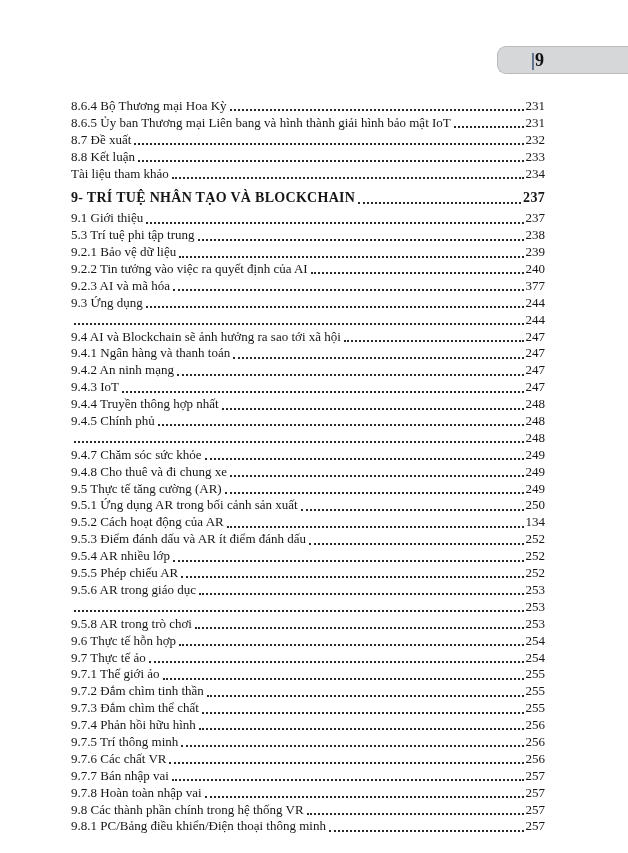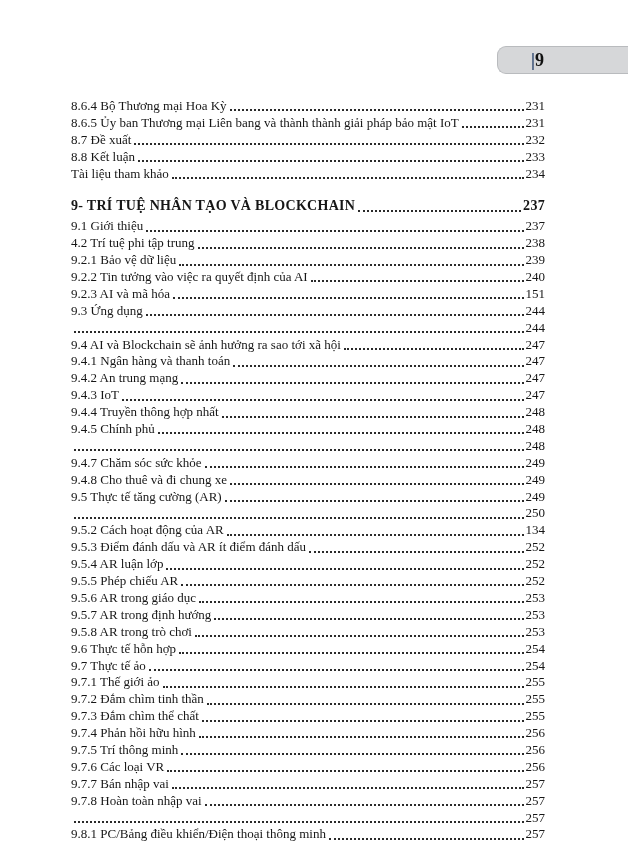--- a/index.html
+++ b/index.html
@@ -48,21 +48,21 @@
   .toc-row {
     display: flex;
     align-items: stretch;
     height: 16.9px;
     line-height: 16.9px;
     font-size: 13px;
     white-space: nowrap;
     font-family: Liberation Serif, serif;
   }
   .toc-row.chapter {
-    margin-top: 16px;
+    margin-top: 8px;
     margin-bottom: 3px;
     font-weight: bold;
     font-size: 14px;
     letter-spacing: 0.3px;
   }
   .toc-label { flex: 0 0 auto; }
   .leader {
     flex: 1 1 auto;
     border-bottom: 2px dotted #2a2a2a;
     margin: 0 2px 3.5px 3px;
@@ -81,21 +81,21 @@
   </div>
 
   <div class="toc" id="toc">
   <div class="toc-row">
     <span class="toc-label">8.6.4 Bộ Thương mại Hoa Kỳ</span>
     <span class="leader"></span>
     <span class="toc-page">231</span>
   </div>
 
   <div class="toc-row">
-    <span class="toc-label">8.6.5 Ủy ban Thương mại Liên bang và thành thành giải pháp bảo mật IoT</span>
+    <span class="toc-label">8.6.5 Ủy ban Thương mại Liên bang và hình thành giải hình bảo mật IoT</span>
     <span class="leader"></span>
     <span class="toc-page">231</span>
   </div>
 
   <div class="toc-row">
     <span class="toc-label">8.7 Đề xuất</span>
     <span class="leader"></span>
     <span class="toc-page">232</span>
   </div>
 
@@ -117,41 +117,41 @@
     <span class="toc-page">237</span>
   </div>
 
   <div class="toc-row">
     <span class="toc-label">9.1 Giới thiệu</span>
     <span class="leader"></span>
     <span class="toc-page">237</span>
   </div>
 
   <div class="toc-row">
-    <span class="toc-label">4.2 Trí tuệ phi tập trung</span>
+    <span class="toc-label">5.3 Trí tuệ phi tập trung</span>
     <span class="leader"></span>
     <span class="toc-page">238</span>
   </div>
 
   <div class="toc-row">
     <span class="toc-label">9.2.1 Bảo vệ dữ liệu</span>
     <span class="leader"></span>
     <span class="toc-page">239</span>
   </div>
 
   <div class="toc-row">
     <span class="toc-label">9.2.2 Tin tưởng vào việc ra quyết định của AI</span>
     <span class="leader"></span>
     <span class="toc-page">240</span>
   </div>
 
   <div class="toc-row">
     <span class="toc-label">9.2.3 AI và mã hóa</span>
     <span class="leader"></span>
-    <span class="toc-page">151</span>
+    <span class="toc-page">377</span>
   </div>
 
   <div class="toc-row">
     <span class="toc-label">9.3 Ứng dụng</span>
     <span class="leader"></span>
     <span class="toc-page">244</span>
   </div>
 
   <div class="toc-row">
     <span class="leader"></span>
@@ -165,21 +165,21 @@
     <span class="toc-page">247</span>
   </div>
 
   <div class="toc-row">
     <span class="toc-label">9.4.1 Ngân hàng và thanh toán</span>
     <span class="leader"></span>
     <span class="toc-page">247</span>
   </div>
 
   <div class="toc-row">
-    <span class="toc-label">9.4.2 An trung mạng</span>
+    <span class="toc-label">9.4.2 An ninh mạng</span>
     <span class="leader"></span>
     <span class="toc-page">247</span>
   </div>
 
   <div class="toc-row">
     <span class="toc-label">9.4.3 IoT</span>
     <span class="leader"></span>
     <span class="toc-page">247</span>
   </div>
 
@@ -212,56 +212,56 @@
     <span class="toc-page">249</span>
   </div>
 
   <div class="toc-row">
     <span class="toc-label">9.5 Thực tế tăng cường (AR)</span>
     <span class="leader"></span>
     <span class="toc-page">249</span>
   </div>
 
   <div class="toc-row">
+    <span class="toc-label">9.5.1 Ứng dụng AR trong bối cảnh sản xuất</span>
     <span class="leader"></span>
     <span class="toc-page">250</span>
   </div>
 
   <div class="toc-row">
     <span class="toc-label">9.5.2 Cách hoạt động của AR</span>
     <span class="leader"></span>
     <span class="toc-page">134</span>
   </div>
 
   <div class="toc-row">
     <span class="toc-label">9.5.3 Điểm đánh dấu và AR ít điểm đánh dấu</span>
     <span class="leader"></span>
     <span class="toc-page">252</span>
   </div>
 
   <div class="toc-row">
-    <span class="toc-label">9.5.4 AR luận lớp</span>
+    <span class="toc-label">9.5.4 AR nhiều lớp</span>
     <span class="leader"></span>
     <span class="toc-page">252</span>
   </div>
 
   <div class="toc-row">
     <span class="toc-label">9.5.5 Phép chiếu AR</span>
     <span class="leader"></span>
     <span class="toc-page">252</span>
   </div>
 
   <div class="toc-row">
     <span class="toc-label">9.5.6 AR trong giáo dục</span>
     <span class="leader"></span>
     <span class="toc-page">253</span>
   </div>
 
   <div class="toc-row">
-    <span class="toc-label">9.5.7 AR trong định hướng</span>
     <span class="leader"></span>
     <span class="toc-page">253</span>
   </div>
 
   <div class="toc-row">
     <span class="toc-label">9.5.8 AR trong trò chơi</span>
     <span class="leader"></span>
     <span class="toc-page">253</span>
   </div>
 
@@ -301,38 +301,39 @@
     <span class="toc-page">256</span>
   </div>
 
   <div class="toc-row">
     <span class="toc-label">9.7.5 Trí thông minh</span>
     <span class="leader"></span>
     <span class="toc-page">256</span>
   </div>
 
   <div class="toc-row">
-    <span class="toc-label">9.7.6 Các loại VR</span>
+    <span class="toc-label">9.7.6 Các chất VR</span>
     <span class="leader"></span>
     <span class="toc-page">256</span>
   </div>
 
   <div class="toc-row">
     <span class="toc-label">9.7.7 Bán nhập vai</span>
     <span class="leader"></span>
     <span class="toc-page">257</span>
   </div>
 
   <div class="toc-row">
     <span class="toc-label">9.7.8 Hoàn toàn nhập vai</span>
     <span class="leader"></span>
     <span class="toc-page">257</span>
   </div>
 
   <div class="toc-row">
+    <span class="toc-label">9.8 Các thành phần chính trong hệ thống VR</span>
     <span class="leader"></span>
     <span class="toc-page">257</span>
   </div>
 
   <div class="toc-row">
     <span class="toc-label">9.8.1 PC/Bảng điều khiển/Điện thoại thông minh</span>
     <span class="leader"></span>
     <span class="toc-page">257</span>
   </div>
 </div>

